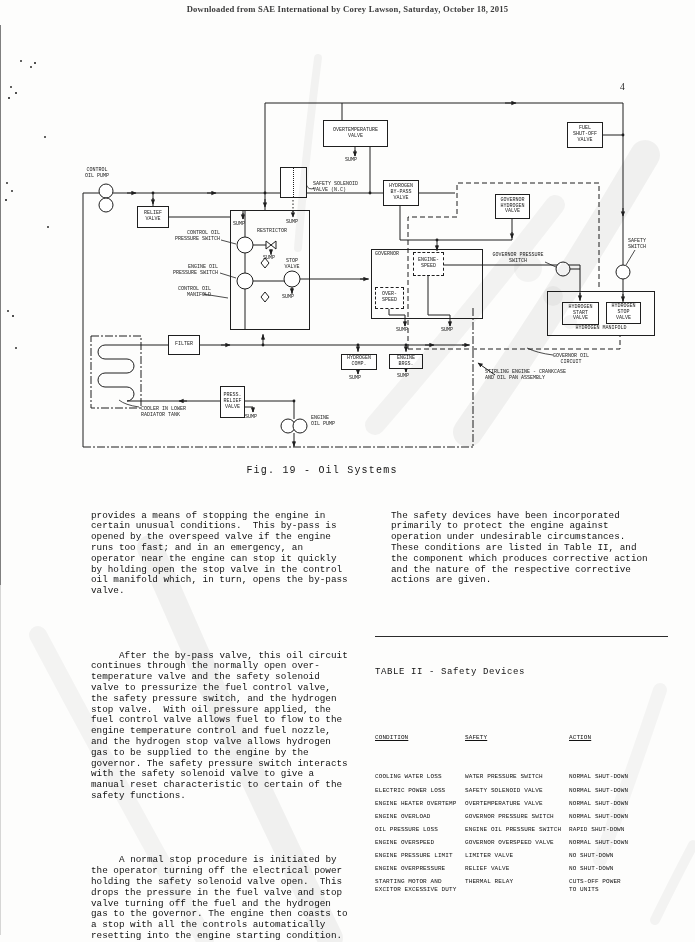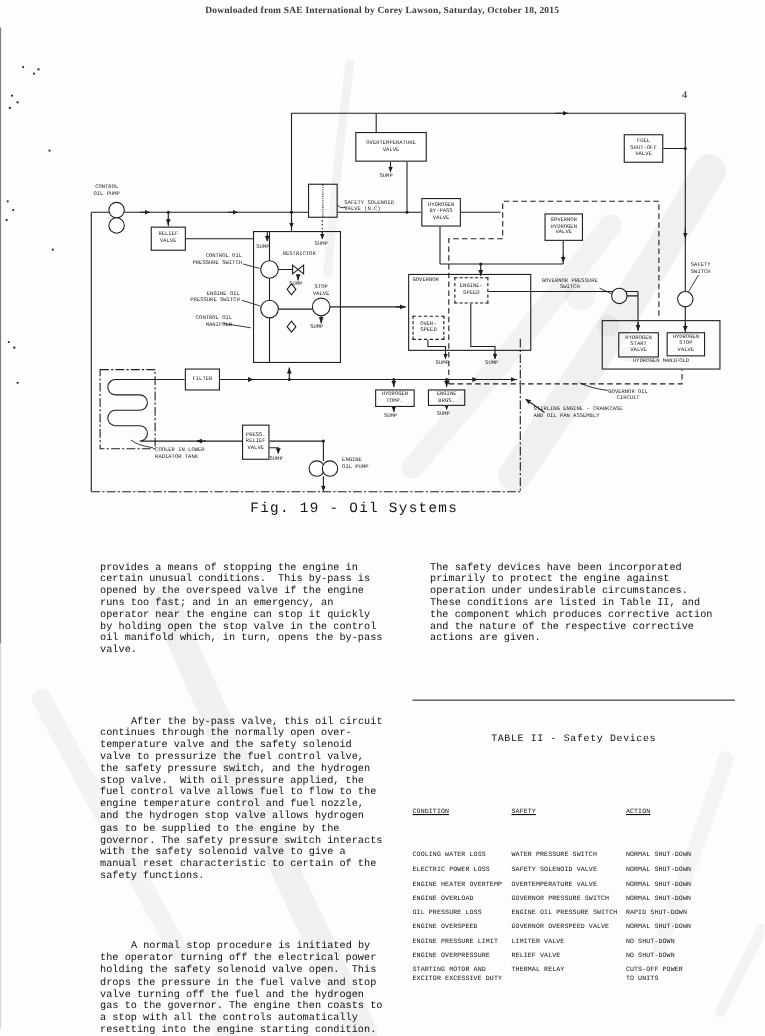--- a/index.html
+++ b/index.html
@@ -14,31 +14,31 @@
   .diagram svg{position:absolute;left:0;top:0;z-index:1;}
   .dbox{position:absolute;z-index:2;border:1px solid #1f1f1f;background:#fff;display:flex;
         align-items:center;justify-content:center;text-align:center;font-size:5px;line-height:1.16;
         white-space:pre;color:#1c1c1c;box-sizing:border-box;}
   .dbox.dashed{border-style:dashed;}
   .dbox.outline{background:transparent;z-index:1;}
   .dlabel{position:absolute;z-index:3;font-size:5px;line-height:1.18;white-space:pre;color:#1c1c1c;}
   .dlabel.r{text-align:right;}
   .dlabel.c{text-align:center;}
   .dotline{width:0;height:100%;border-left:1px dotted #1f1f1f;margin:0 auto;}
-  .fig-caption{position:absolute;top:454px;left:172px;width:300px;text-align:center;
-    font-size:13px;letter-spacing:1.2px;color:#141414;}
+  .fig-caption{position:absolute;top:465px;left:172px;width:300px;text-align:center;
+    font-size:10px;letter-spacing:1.2px;color:#141414;}
   
   .col{position:absolute;top:473px;width:293px;font-size:9.3px;line-height:10.8px;
        white-space:pre-wrap;color:#121212;}
   .col-left{left:75px;}
   .col-right{left:375px;}
   .col p{margin:16px;}
   .col p.ind{text-indent:28px;}
   .rule{border:none;border-top:1px solid #2b2b2b;margin:0;}
-  .tbl-title{text-align:center;font-size:9px;letter-spacing:.6px;margin:9px 0 0 0;}
+  .tbl-title{font-size:9px;letter-spacing:.6px;margin:9px 0 0 0;}
   .stable{margin-top:13px;font-size:6px;letter-spacing:.1px;}
   .trow{display:grid;grid-template-columns:90px 104px 99px;margin-bottom:5.6px;line-height:1.25;white-space:pre-line;}
   .thead{margin-bottom:10px;}
   .thead .tcell{text-decoration:underline;}
   
   .speck{position:absolute;background:#2e2e2e;border-radius:50%;z-index:5;}
   .edge-line{position:absolute;left:0;width:1px;background:#3c3c3c;z-index:5;}
   .wm{position:absolute;left:0;top:0;z-index:40;pointer-events:none;}
 </style>
 </head>

